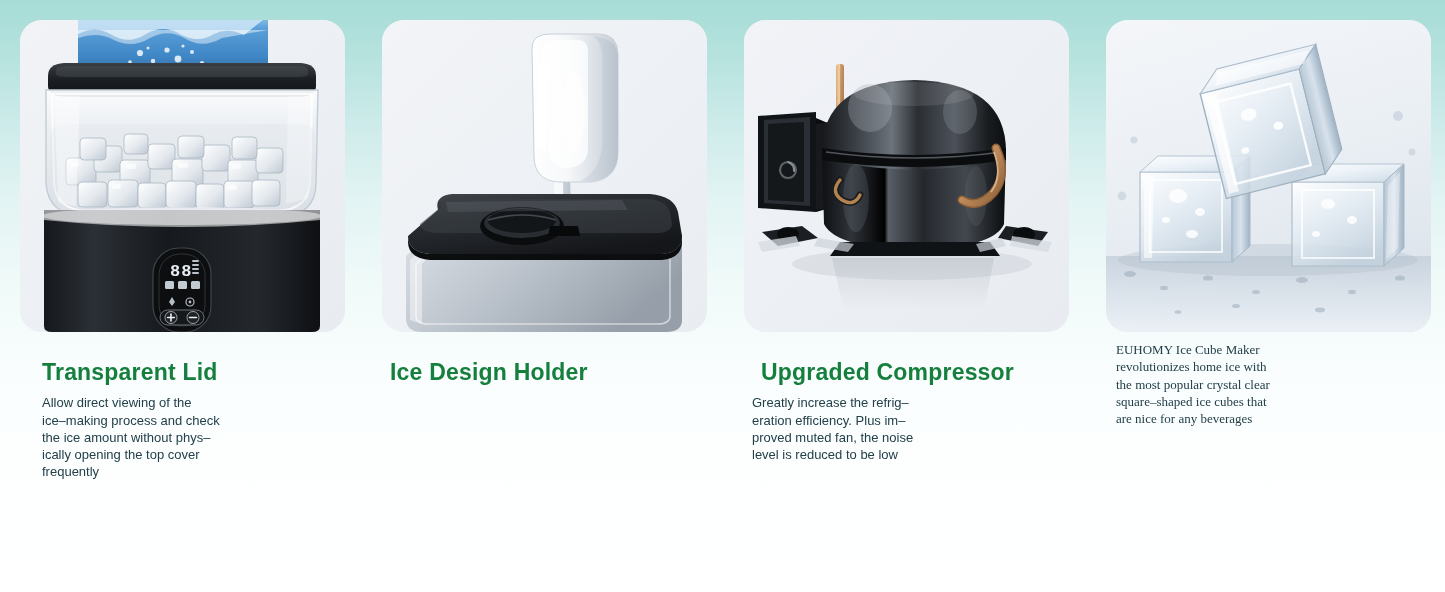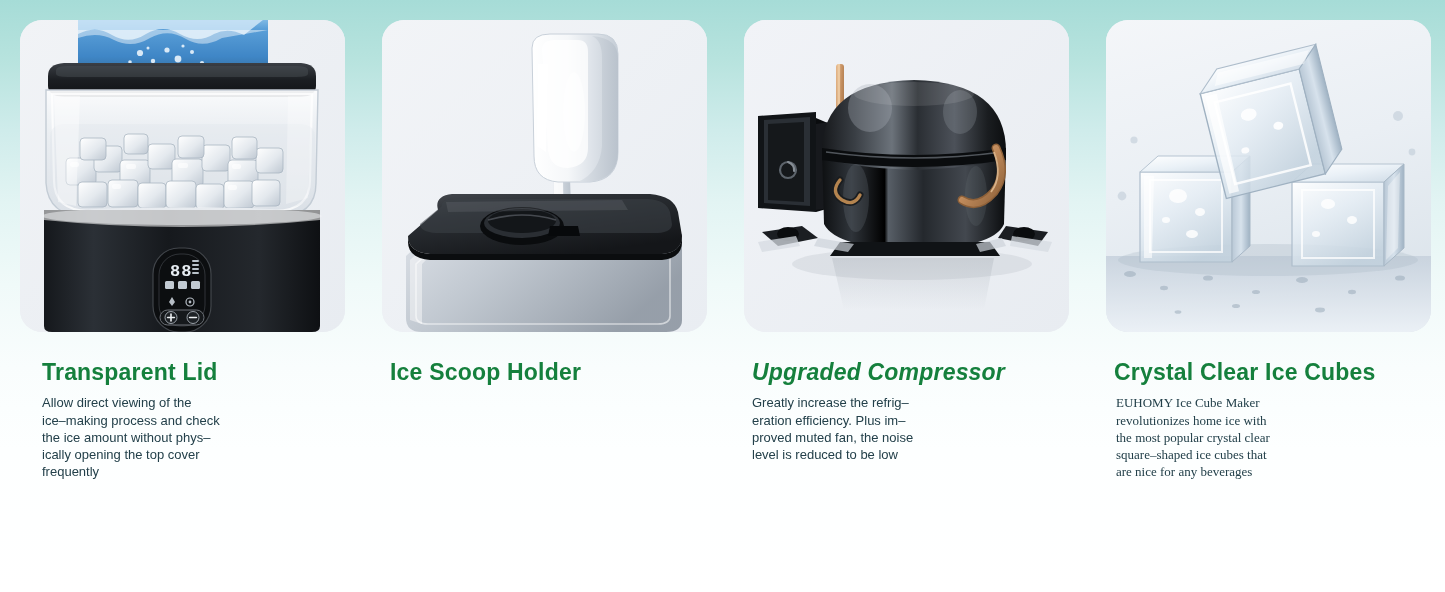--- a/index.html
+++ b/index.html
@@ -52,21 +52,21 @@
     margin: 28px 0 0 22px;
     font-size: 23px;
     font-weight: bold;
     color: #15803d;
     letter-spacing: 0.2px;
     line-height: 1.1;
     white-space: nowrap;
   }
   .col:nth-child(1) .heading { margin-left: 22px; }
   .col:nth-child(2) .heading { margin-left: 8px; }
-  .col:nth-child(3) .heading { margin-left: 8px; font-style: italic; }
+  .col:nth-child(3) .heading { margin-left: 17px; }
   .col:nth-child(4) .heading { margin-left: 8px; }
   .body {
     margin: 9px 0 0 22px;
     font-size: 13px;
     color: #23404a;
     line-height: 1.33;
     width: 330px;
     white-space: pre-line;
   }
   .col:nth-child(2) .body { margin-left: 8px; }
@@ -284,21 +284,21 @@
           <ellipse cx="140" cy="203" rx="38" ry="15" fill="#2a2e33"></ellipse>
           <ellipse cx="140" cy="201" rx="34" ry="12" fill="#131619"></ellipse>
           <path d="M106 200 Q140 190 174 200" fill="none" stroke="#5b6066" stroke-width="1.6" opacity="0.7"></path>
 
           <path d="M168 206 L196 206 L198 216 L166 216 Z" fill="#07090b"></path>
         </g>
 
         <path d="M64 182 L240 180 L246 190 L66 192 Z" fill="#6e747b" opacity="0.28"></path>
       </svg>
     </div>
-    <div class="heading">Ice Scoop Holder</div>
+    <div class="heading">Ice Design Holder</div>
   </div>
 
   <div class="col">
     <div class="tile">
       <svg viewBox="0 0 325 312" preserveAspectRatio="xMidYMid slice">
         <defs>
           <linearGradient id="c3bg" x1="0" y1="0" x2="1" y2="1">
             <stop offset="0" stop-color="#f1f3f7"></stop>
             <stop offset="1" stop-color="#e8ecf1"></stop>
           </linearGradient>
@@ -488,21 +488,20 @@
           <ellipse cx="72" cy="292" rx="3.4" ry="1.8"></ellipse>
         </g>
         <g fill="#b9c6d3" opacity="0.5">
           <circle cx="292" cy="96" r="5"></circle>
           <circle cx="306" cy="132" r="3.4"></circle>
           <circle cx="28" cy="120" r="3.6"></circle>
           <circle cx="16" cy="176" r="4.4"></circle>
         </g>
       </svg>
     </div>
-    <div class="heading">Crystal Clear Ice Cubes</div>
     <div class="body">EUHOMY Ice Cube Maker
 revolutionizes home ice with
 the most popular crystal clear
 square–shaped ice cubes that
 are nice for any beverages</div>
   </div>
 
 </div>
 
 </body></html>

